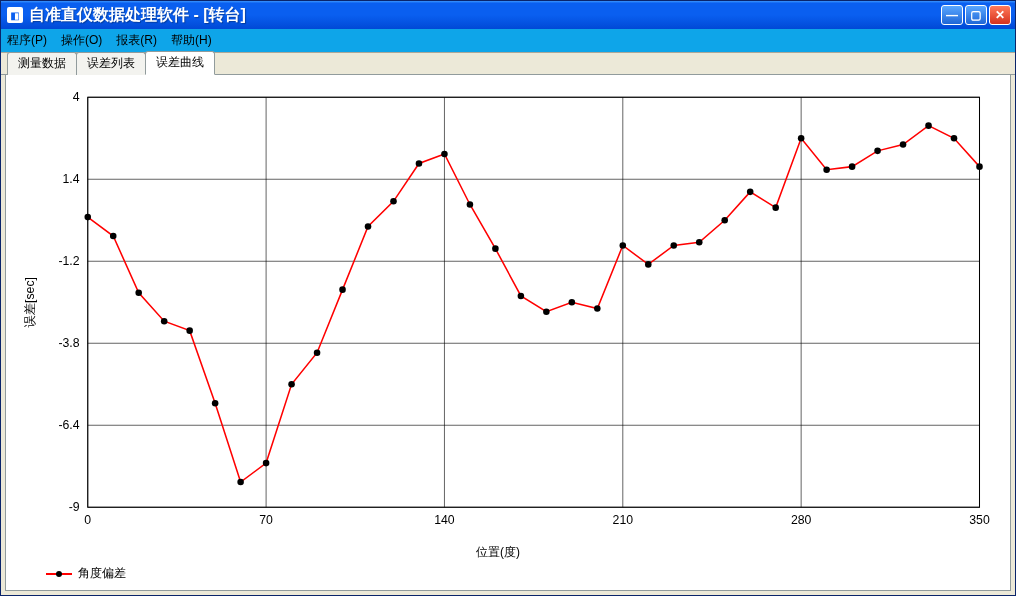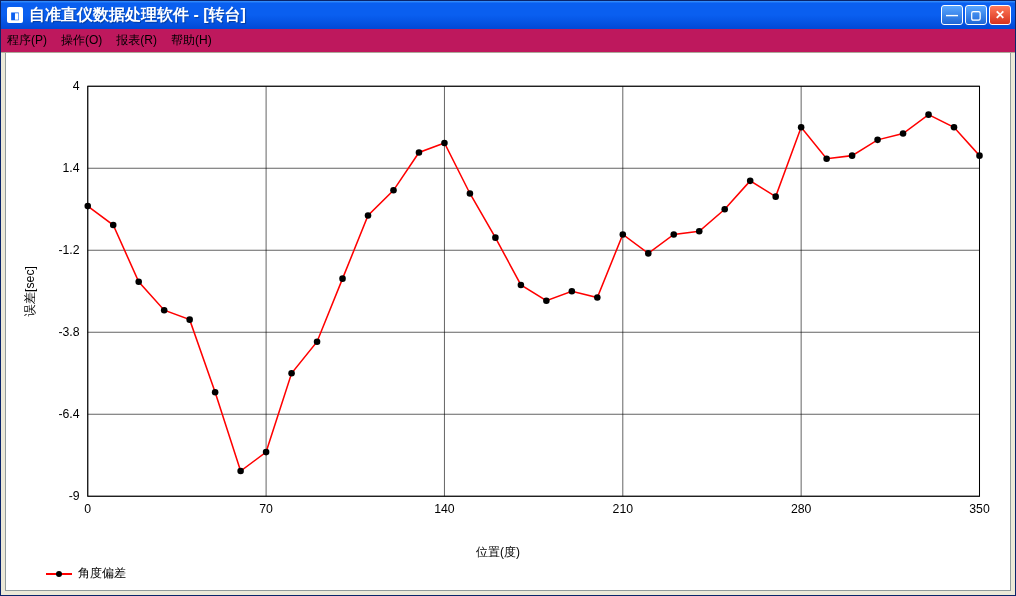--- a/index.html
+++ b/index.html
@@ -5,21 +5,21 @@
   * { box-sizing: border-box; }
   html, body { margin: 0; padding: 0; font-family: "Microsoft YaHei", "SimSun", Tahoma, sans-serif; font-size: 12px; background: #ece9d8; }
   .window { width: 1016px; height: 596px; border: 1px solid #0a246a; display: flex; flex-direction: column; background: #ece9d8; position: relative; }
   .titlebar { height: 28px; background: linear-gradient(to bottom, #3a95ff 0%, #0a5ff0 8%, #0a5ff0 50%, #0049d6 100%); display: flex; align-items: center; color: #fff; padding: 0 4px 0 6px; }
   .titlebar .icon { width: 16px; height: 16px; background: #fff; border-radius: 2px; margin-right: 6px; display:flex; align-items:center; justify-content:center; color:#0a5ff0; font-size:10px;}
   .titlebar .title { flex: 1; font-weight: bold; font-size: 16px; text-shadow: 1px 1px 1px rgba(0,0,0,.3); }
   .winbtns { display: flex; gap: 2px; }
   .winbtn { width: 22px; height: 20px; border: 1px solid #fff; border-radius: 3px; display:flex; align-items:center; justify-content:center; font-weight:bold; font-size:12px; color:#fff; }
   .winbtn.min, .winbtn.max { background: linear-gradient(to bottom,#5aa7ff,#1f66d6); }
   .winbtn.close { background: linear-gradient(to bottom,#ff7a5a,#d6321f); }
-  .menubar { height: 24px; background: #be185d; border-bottom: 1px solid #aca899; display: flex; align-items: center; padding: 0 6px; gap: 14px; }
+  .menubar { height: 24px; background: #0ea5e9; border-bottom: 1px solid #aca899; display: flex; align-items: center; padding: 0 6px; gap: 14px; }
   .menuitem { cursor: default; }
   .tabs { height: 22px; display: flex; align-items: flex-end; padding: 2px 4px 0 6px; gap: 0; border-bottom: 1px solid #919b9c; background:#ece9d8; }
   .tab { padding: 2px 10px 3px; border: 1px solid #919b9c; border-bottom: none; background: #f3f3ef; margin-right: -1px; border-top-left-radius: 3px; border-top-right-radius:3px; position: relative; top:1px; }
   .tab.active { background: #fff; z-index: 2; border-bottom: 1px solid #fff; top:1px; }
   .tabcontent { flex: 1; background: #fff; margin: 0 4px 4px 4px; border: 1px solid #919b9c; border-top: none; display:flex; flex-direction:column; padding: 8px 10px; }
   .chartbox { flex:1; display:flex; flex-direction:column; }
   svg { width: 100%; height: 100%; }
   .legend { display:flex; align-items:center; gap:6px; margin-top:4px; margin-left:30px;text-align:center; }
   .legend .swatch { width:26px; height:2px; background:red; position:relative; }
   .legend .swatch::after { content:""; width:6px; height:6px; background:#000; border-radius:50%; position:absolute; left:10px; top:-2px; }
@@ -40,20 +40,25 @@
     </div>
   </div>
 
   <div class="menubar">
     <span class="menuitem">程序(P)</span>
     <span class="menuitem">操作(O)</span>
     <span class="menuitem">报表(R)</span>
     <span class="menuitem">帮助(H)</span>
   </div>
 
+  <div class="tabs">
+    <div class="tab">测量数据</div>
+    <div class="tab">误差列表</div>
+    <div class="tab active">误差曲线</div>
+  </div>
 
   <div class="tabcontent">
     <div class="chartbox">
       <svg id="chart-svg" viewBox="0 0 960 440">
           <rect x="70" y="10" width="870" height="400" fill="none" stroke="#000" stroke-width="1"></rect>
           <line x1="70" y1="10" x2="70" y2="410" stroke="#000" stroke-width="0.6"></line>
           <text x="70" y="426" text-anchor="middle" font-size="12" fill="#000">0</text>
           <line x1="244" y1="10" x2="244" y2="410" stroke="#000" stroke-width="0.6"></line>
           <text x="244" y="426" text-anchor="middle" font-size="12" fill="#000">70</text>
           <line x1="418" y1="10" x2="418" y2="410" stroke="#000" stroke-width="0.6"></line>

